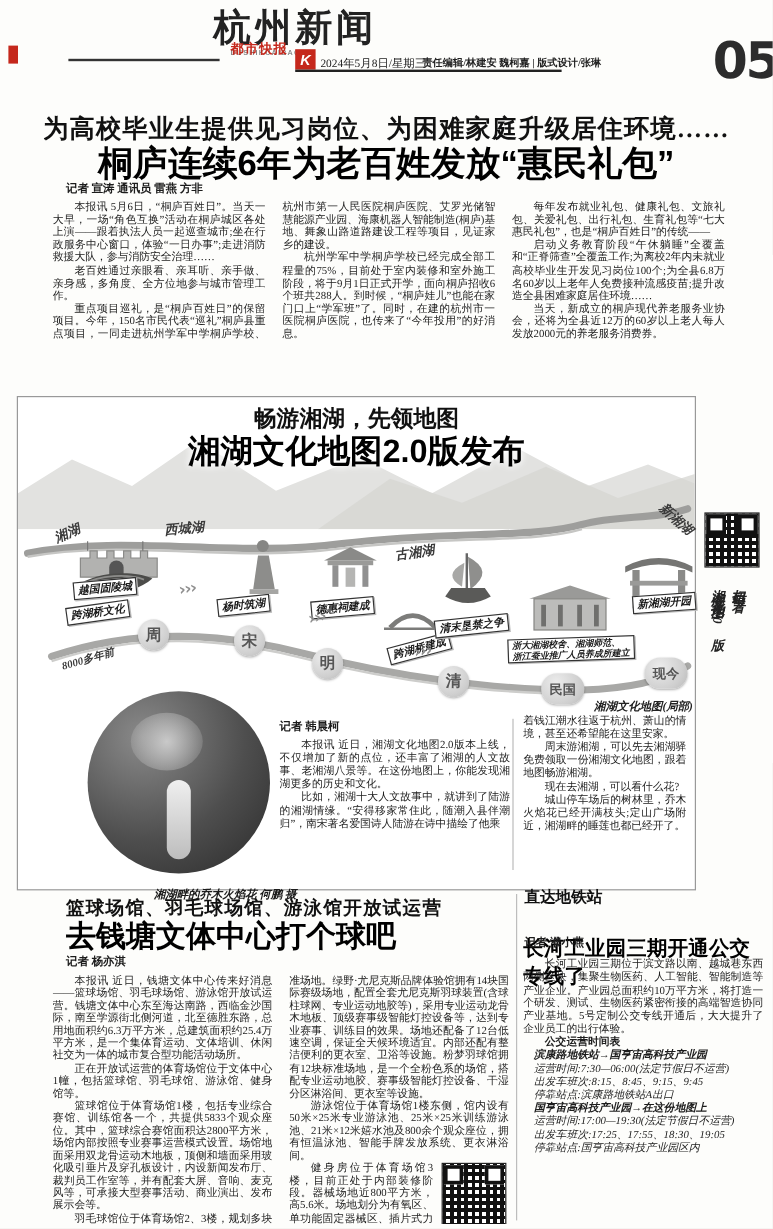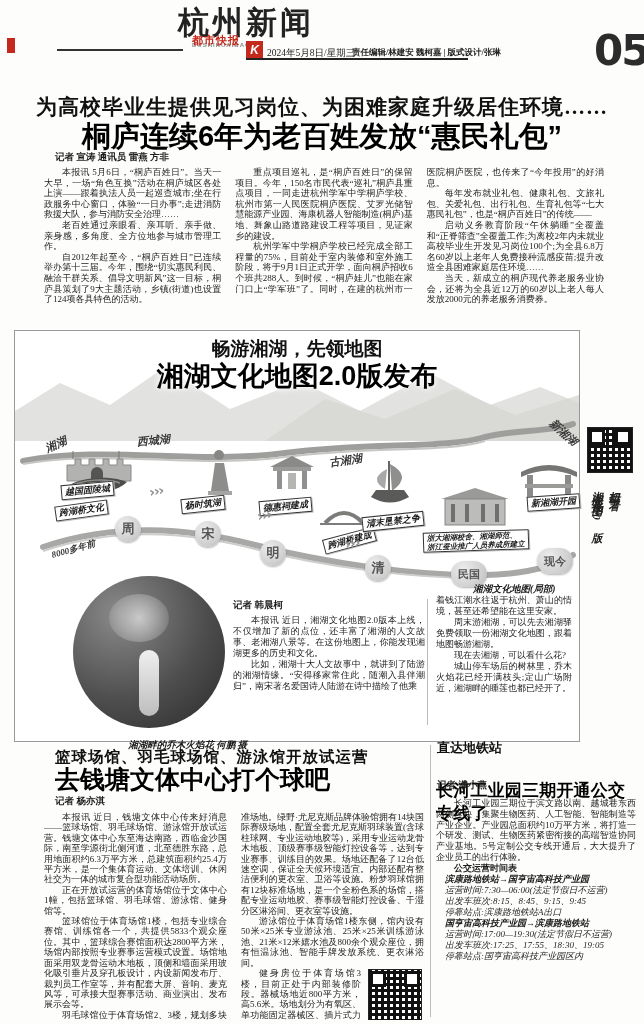--- a/index.html
+++ b/index.html
@@ -104,21 +104,20 @@
   <div class="abs editors">责任编辑/林建安 魏柯嘉 | 版式设计/张琳</div>
   <div class="abs mast-underline"></div>
   <div class="abs pagenum">05</div>
 
   <div class="abs lead-kicker">为高校毕业生提供见习岗位、为困难家庭升级居住环境……</div>
   <div class="abs lead-headline">桐庐连续6年为老百姓发放“惠民礼包”</div>
   <div class="abs lead-byline">记者 宣涛 通讯员 雷燕 方非</div>
   <div class="abs lead-cols bodytext">
       <p>本报讯 5月6日，“桐庐百姓日”。当天一大早，一场“角色互换”活动在桐庐城区各处上演——跟着执法人员一起巡查城市;坐在行政服务中心窗口，体验“一日办事”;走进消防救援大队，参与消防安全治理……</p>
       <p>老百姓通过亲眼看、亲耳听、亲手做、亲身感，多角度、全方位地参与城市管理工作。</p>
-      <p>自2012年起至今，“桐庐百姓日”已连续举办第十三届。今年，围绕“切实惠民利民、融洽干群关系、倡导文明新风”这一目标，桐庐县策划了9大主题活动，乡镇(街道)也设置了124项各具特色的活动。</p>
       <p>重点项目巡礼，是“桐庐百姓日”的保留项目。今年，150名市民代表“巡礼”桐庐县重点项目，一同走进杭州学军中学桐庐学校、杭州市第一人民医院桐庐医院、艾罗光储智慧能源产业园、海康机器人智能制造(桐庐)基地、舞象山路道路建设工程等项目，见证家乡的建设。</p>
       <p>杭州学军中学桐庐学校已经完成全部工程量的75%，目前处于室内装修和室外施工阶段，将于9月1日正式开学，面向桐庐招收6个班共288人。到时候，“桐庐娃儿”也能在家门口上“学军班”了。同时，在建的杭州市一医院桐庐医院，也传来了“今年投用”的好消息。</p>
       <p>每年发布就业礼包、健康礼包、文旅礼包、关爱礼包、出行礼包、生育礼包等“七大惠民礼包”，也是“桐庐百姓日”的传统——</p>
       <p>启动义务教育阶段“午休躺睡”全覆盖和“正脊筛查”全覆盖工作;为离校2年内未就业高校毕业生开发见习岗位100个;为全县6.8万名60岁以上老年人免费接种流感疫苗;提升改造全县困难家庭居住环境……</p>
       <p>当天，新成立的桐庐现代养老服务业协会，还将为全县近12万的60岁以上老人每人发放2000元的养老服务消费券。</p>
     </div>
 
   <div class="abs feature-box">
     <svg class="abs mountains" viewBox="0 0 564 110" xmlns="http://www.w3.org/2000/svg">
       <polygon points="0,110 0,80 45,52 95,74 150,36 215,78 285,50 345,80 415,42 475,74 525,56 564,72 564,110" fill="#e2e2e0"></polygon>
@@ -218,21 +217,21 @@
       <span class="chev" style="left:330px;top:116px;transform:rotate(-8deg);">›››</span>
 
       
       <div class="era" style="left:100px;top:97px;">周</div>
       <div class="era" style="left:180px;top:102px;">宋</div>
       <div class="era" style="left:245px;top:121px;">明</div>
       <div class="era" style="left:350px;top:136px;">清</div>
       <div class="era wide" style="left:436px;top:142px;">民国</div>
       <div class="era wide" style="left:522px;top:129px;">现今</div>
 
-      <div class="map-caption" style="left:458px;top:164px;">湘湖文化地图(局部)</div>
+      <div class="map-caption" style="left:480px;top:164px;">湘湖文化地图(局部)</div>
     </div>
 
     <div class="abs photo-circle"></div>
     <div class="abs photo-caption">湘湖畔的乔木火焰花 何鹏 摄</div>
 
     <div class="abs feat-byline">记者 韩晨柯</div>
     <div class="abs feat-col1 bodytext">
         <p>本报讯 近日，湘湖文化地图2.0版本上线，不仅增加了新的点位，还丰富了湘湖的人文故事、老湘湖八景等。在这份地图上，你能发现湘湖更多的历史和文化。</p>
         <p>比如，湘湖十大人文故事中，就讲到了陆游的湘湖情缘。“安得移家常住此，随潮入县伴潮归”，南宋著名爱国诗人陆游在诗中描绘了他乘</p>
       </div>
@@ -284,20 +283,20 @@
   <div class="abs bus-text bodytext">
     <div>
         <p>长河工业园三期位于滨文路以南、越城巷东西两侧区块，集聚生物医药、人工智能、智能制造等产业企业。产业园总面积约10万平方米，将打造一个研发、测试、生物医药紧密衔接的高端智造协同产业基地。5号定制公交专线开通后，大大提升了企业员工的出行体验。</p>
       </div>
     <p class="sched-title">公交运营时间表</p>
     <div class="schedule">
         <p class="route">滨康路地铁站→国亨宙高科技产业园</p>
         <p>运营时间:7:30—06:00(法定节假日不运营)</p>
         <p>出发车班次:8:15、8:45、9:15、9:45</p>
         <p>停靠站点:滨康路地铁站A出口</p>
-        <p class="route">国亨宙高科技产业园→滨康路地铁站</p>
+        <p class="route">国亨宙高科技产业园→在这份地图上</p>
         <p>运营时间:17:00—19:30(法定节假日不运营)</p>
         <p>出发车班次:17:25、17:55、18:30、19:05</p>
         <p>停靠站点:国亨宙高科技产业园区内</p>
       </div>
   </div>
 
 </div>
 
 </body></html>

